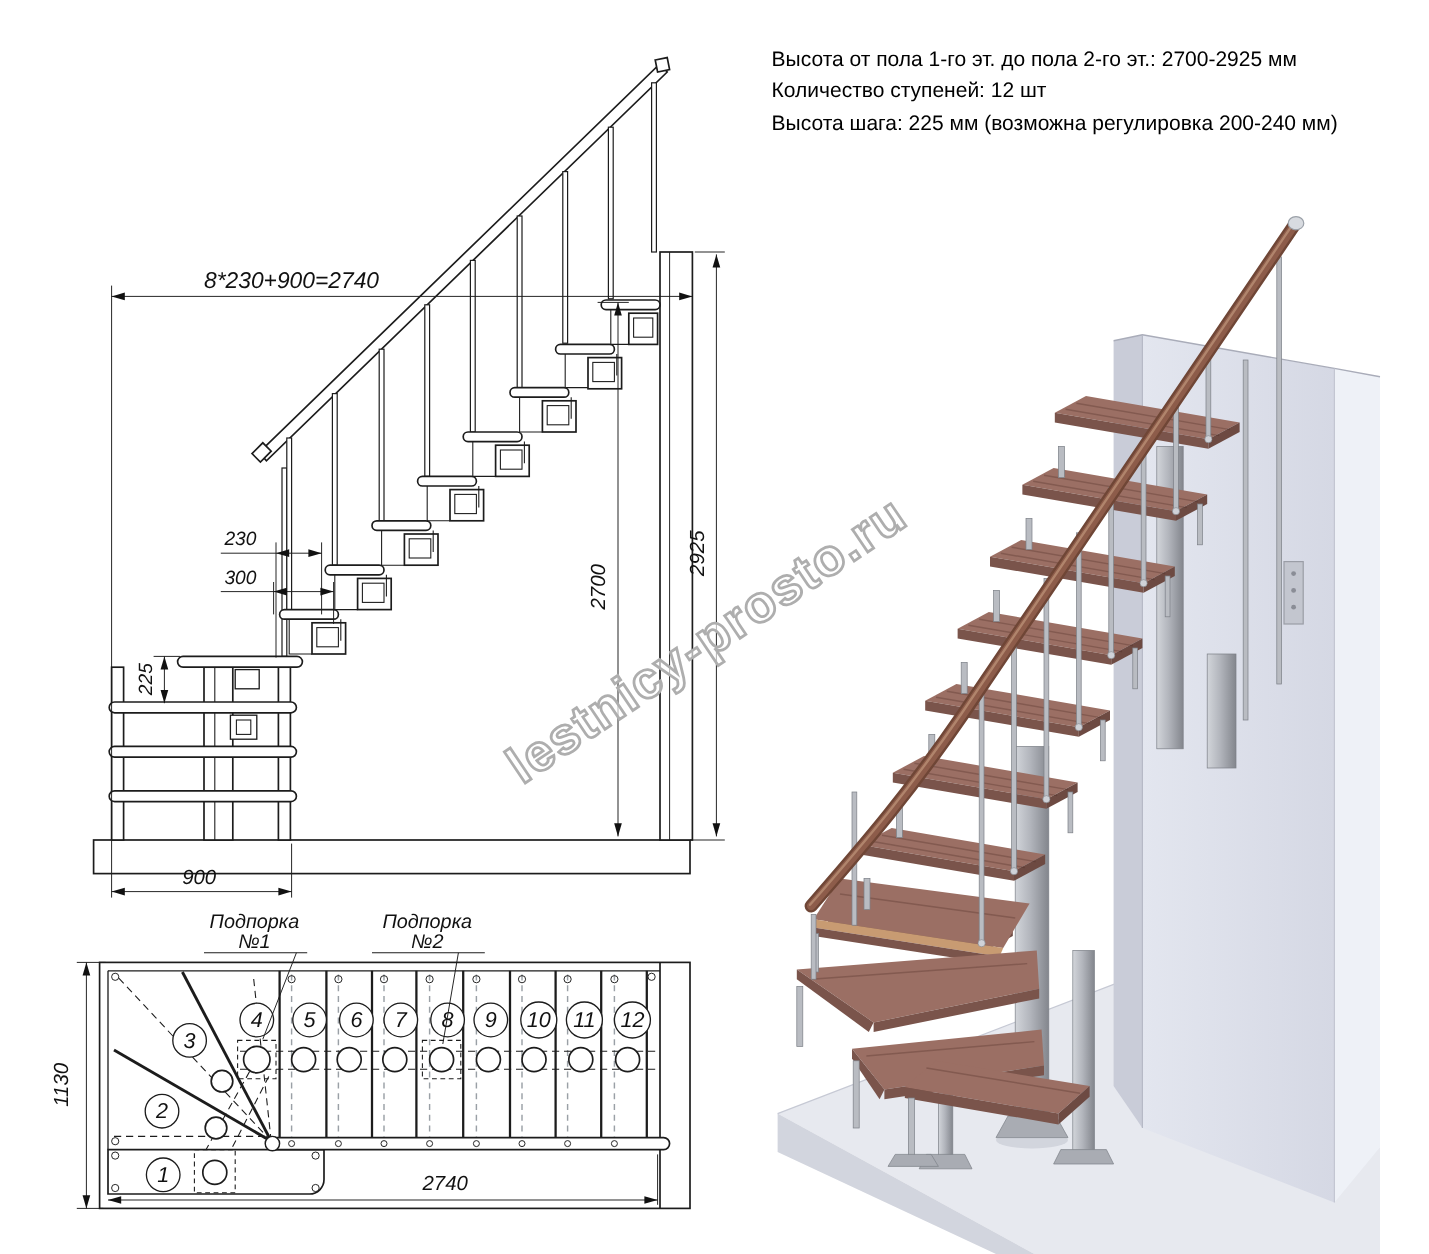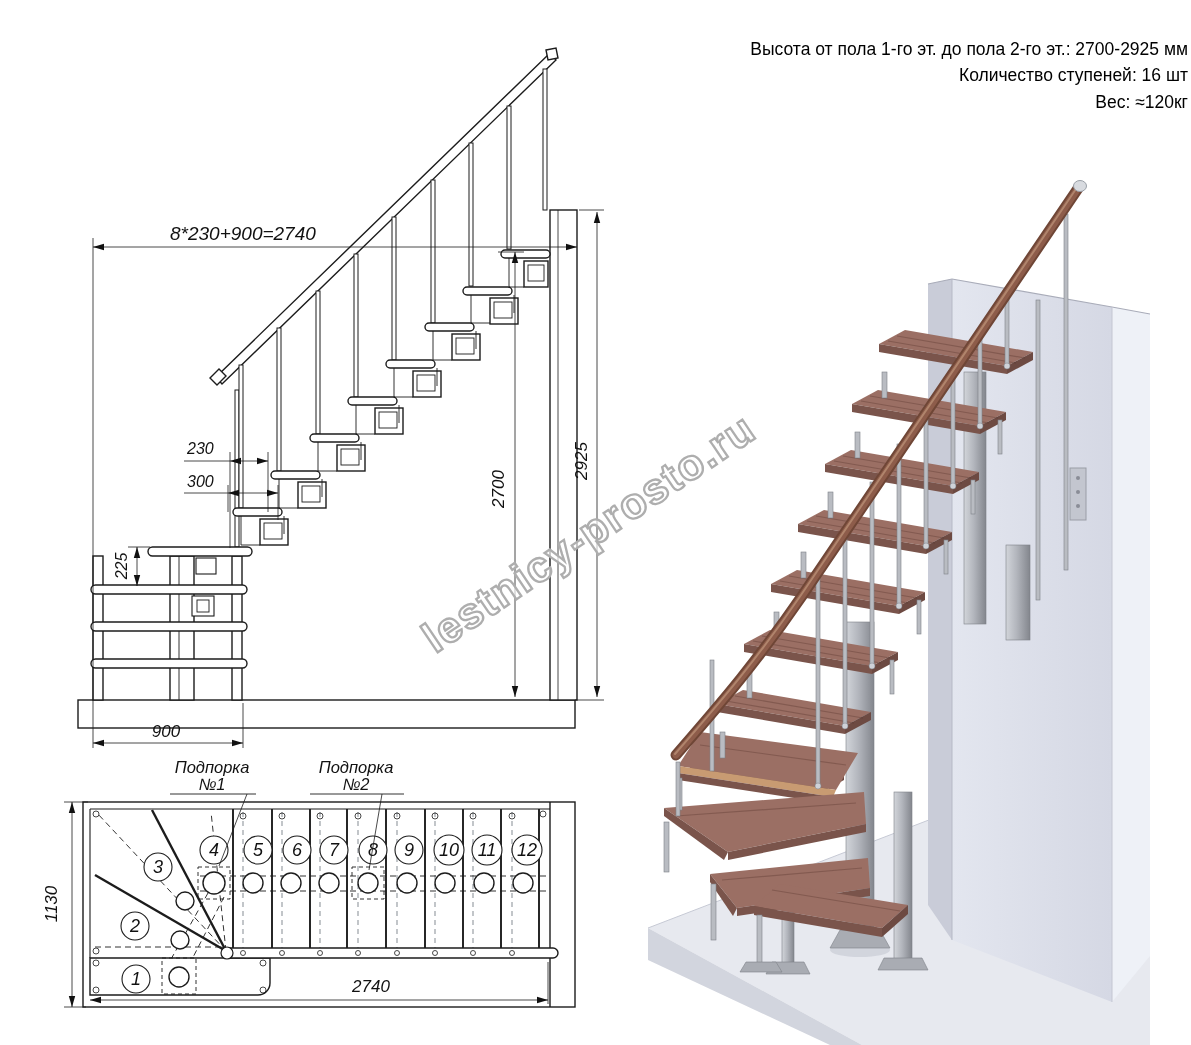--- a/index.html
+++ b/index.html
@@ -1,35 +1,35 @@
 <!DOCTYPE html>
 <html><head>
 <meta charset="utf-8">
 <style>
   html,body{margin:0;padding:0;background:#ffffff;}
   body{width:1191px;height:1045px;position:relative;overflow:hidden;
        font-family:"Liberation Sans",sans-serif;color:#000;}
   #stage{position:absolute;left:0;top:0;width:1191px;height:1045px;}
   #specs{position:absolute;left:643px;top:36px;width:545px;
-         font-size:17.5px;line-height:26.4px;color:#000;text-align:right;}
+         font-size:17.5px;line-height:26.4px;color:#000;}
   .spec-line{white-space:nowrap;}
   svg text{font-family:"Liberation Sans",sans-serif;}
   .dim{font-style:italic;fill:#111;}
   .cad{stroke:#1c1c1c;fill:none;}
 </style>
 </head>
 <body>
 
 <div id="stage">
 
 
 <div id="specs">
   <div class="spec-line">Высота от пола 1-го эт. до пола 2-го эт.: 2700-2925 мм</div>
-  <div class="spec-line">Количество ступеней: 16 шт</div>
-  <div class="spec-line">Вес: ≈120кг</div>
+  <div class="spec-line">Количество ступеней: 12 шт</div>
+  <div class="spec-line">Высота шага: 225 мм (возможна регулировка 200-240 мм)</div>
 </div>
 
 <svg width="1191" height="1045" viewBox="0 0 1191 1045">
   <defs>
     <linearGradient id="colGrad" x1="0" y1="0" x2="1" y2="0">
       <stop offset="0" stop-color="#d2d5da"></stop>
           <stop offset="0.45" stop-color="#b2b5bc"></stop>
           <stop offset="1" stop-color="#83868d"></stop>
     </linearGradient>
     <linearGradient id="wallGrad" x1="0" y1="0" x2="1" y2="0">

